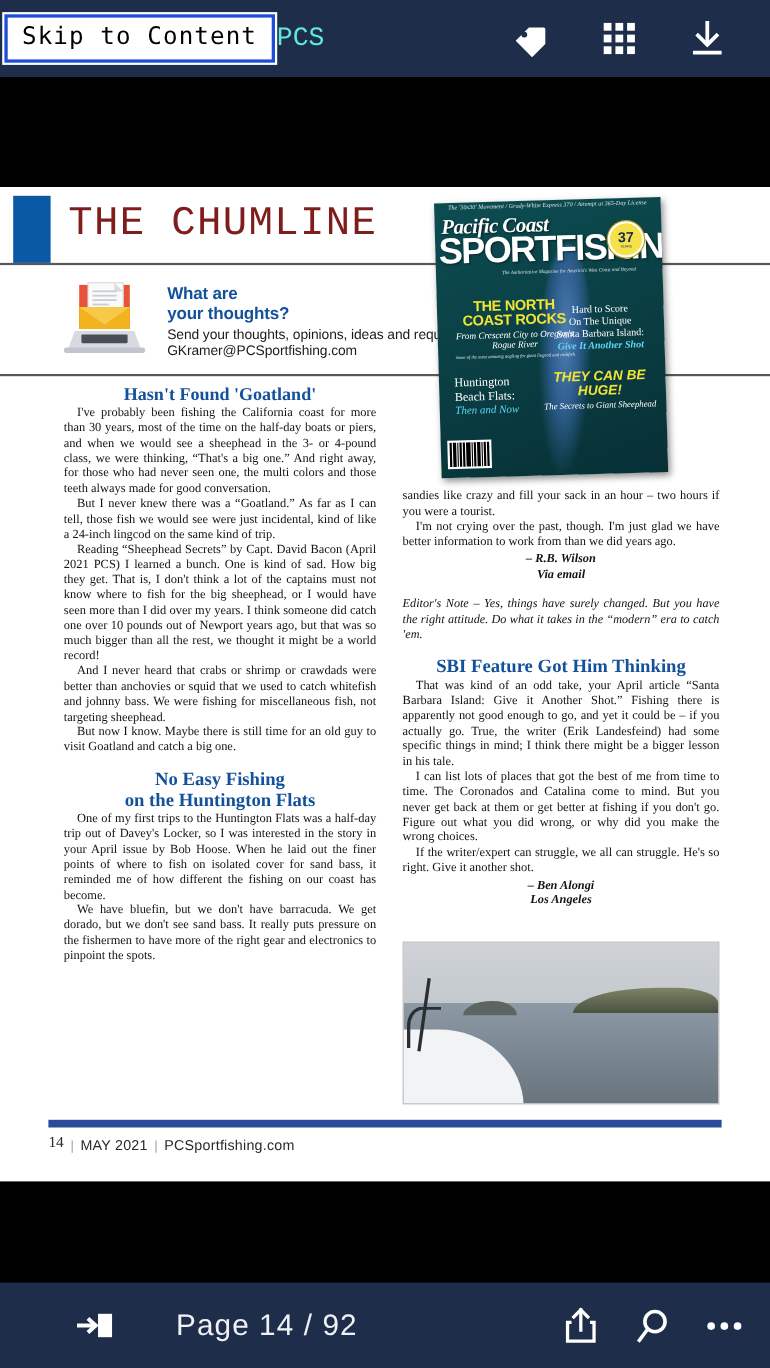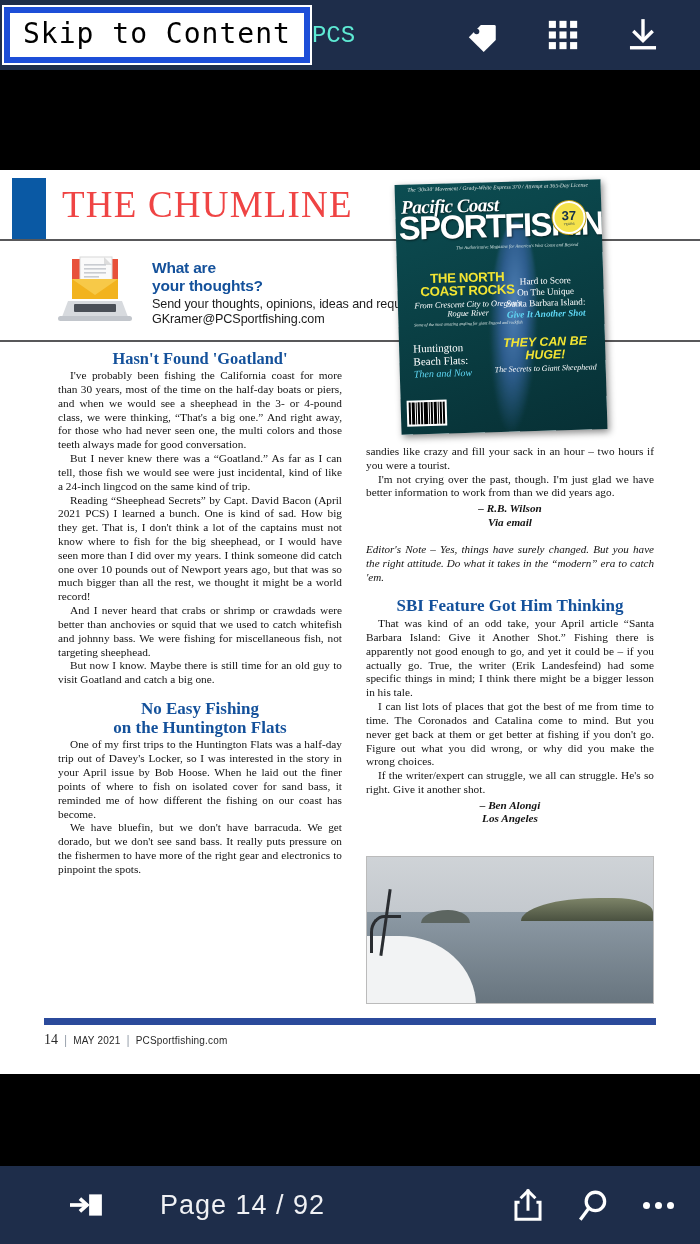--- a/index.html
+++ b/index.html
@@ -18,24 +18,24 @@
   
   .topbar {
     position: absolute; top: 0; left: 0;
     width: 700px; height: 70px;
     background: #1e2d4a;
     display: flex; align-items: center;
   }
   .skip-btn {
     margin-left: 4px;
     background: #ffffff;
-    border: 6px solid #1d4ed8;
+    border: 3px solid #1d4ed8;
     color: #000;
     font-family: "DejaVu Sans Mono", monospace;
-    font-size: 28px;
+    font-size: 22px;
     letter-spacing: 1px;
     padding: 7px 13px 9px 13px;
     line-height: 1;
     white-space: nowrap;
     box-shadow: 0 0 0 2px #fff;
   }
   .app-title {
     color: #5eead4;
     font-size: 24px;
     font-family: Liberation Mono, monospace;
@@ -77,24 +77,24 @@
     border-bottom: 2px solid #58585a;
     background: #fff;
   }
   .masthead-block {
     position: absolute; left: 12px; top: 0;
     width: 34px; height: 61px;
     background: #0a59a4;
   }
   .masthead-title {
     position: absolute; left: 62px; top: 5px;
-    font-family: Liberation Serif, serif;
+    font-family: Liberation Mono, monospace;
     font-size: 37px;
     letter-spacing: 1.2px;
-    color: #ef4444;
+    color: #7f1d1d;
     white-space: nowrap;
   }
 
   
   .promo {
     position: absolute; top: 73px; left: 0;
     width: 700px; height: 99px;
     border-bottom: 2px solid #58585a;
     background: #fff;
   }
@@ -307,26 +307,26 @@
     border-right: none; border-bottom: none;
   }
 
   
   .foot-rule {
     position: absolute; left: 44px; top: 848px;
     width: 612px; height: 7px; background: #2b4a9b;
   }
   .folio {
     position: absolute; left: 44px; top: 862px;
-    display: flex; align-items: center; gap: 6px;
+    display: flex; align-items: flex-end; gap: 6px;
     color: #2a2a2a;
   }
   .folio .num { font-family: "Liberation Serif", serif; font-size: 14px; }
   .folio .bar { color: #9aa3ae; font-size: 12px; }
-  .folio .meta { font-size: 10px; letter-spacing: .2px; }
+  .folio .meta { font-size: 13px; letter-spacing: .2px; }
 
   
   .bottombar {
     position: absolute; left: 0; top: 1166px;
     width: 700px; height: 78px;
     background: #1e2d4a;
     display: flex; align-items: center;
   }
   .bb-left { padding-left: 70px; }
   .bb-page {

